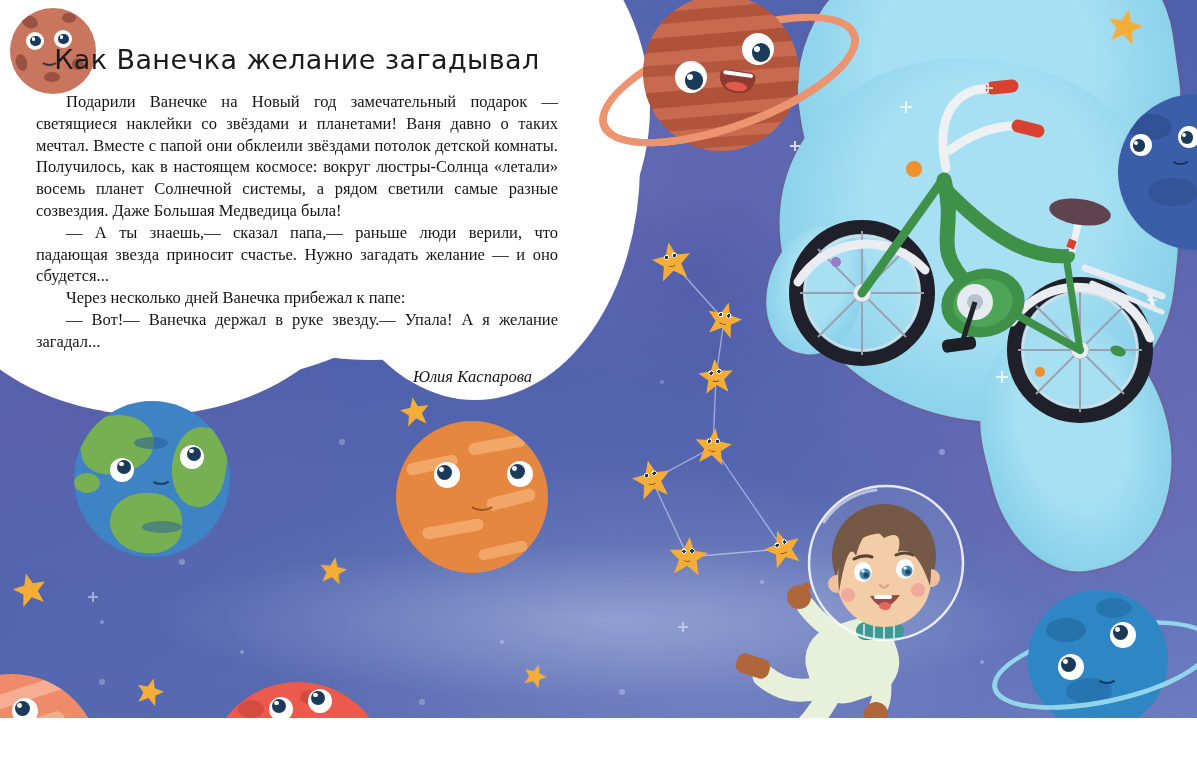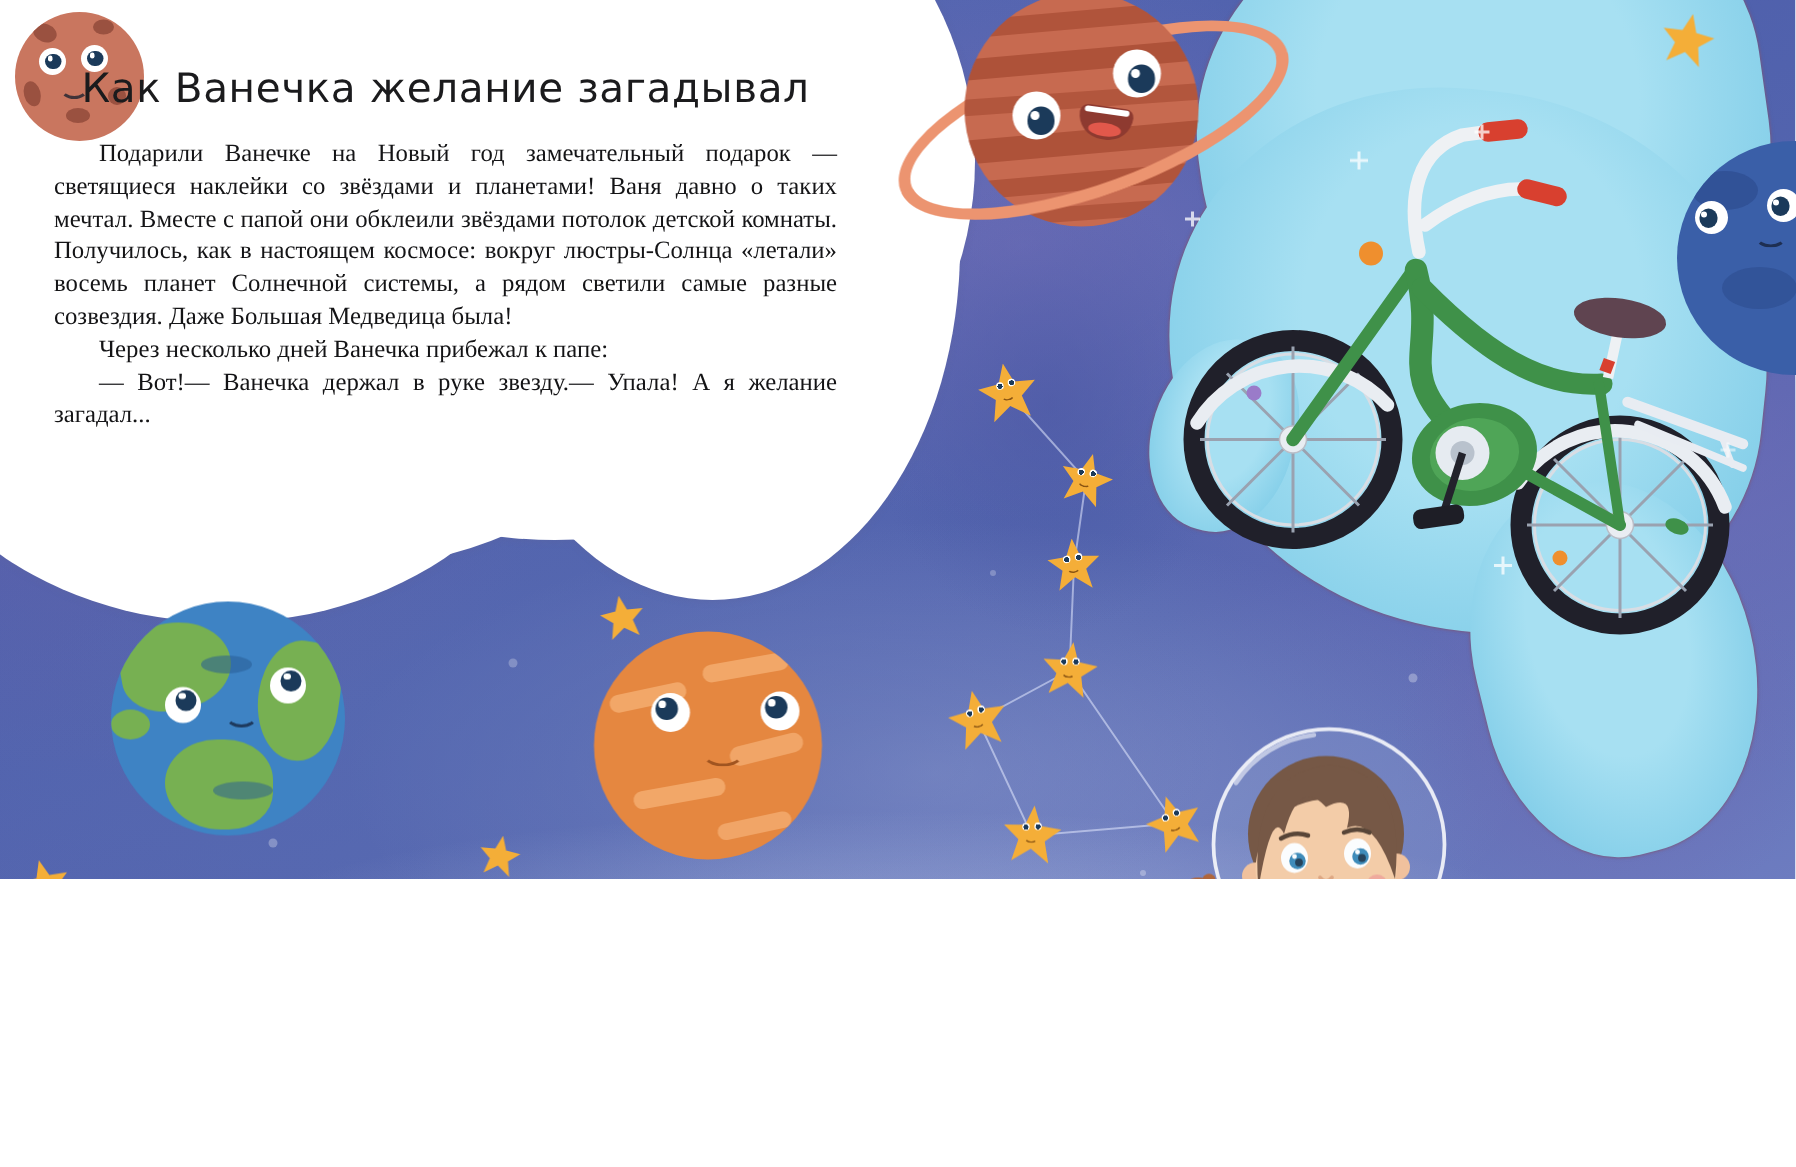--- a/index.html
+++ b/index.html
@@ -1,16 +1,16 @@
 <!DOCTYPE html>
 <html><head>
 <meta charset="utf-8">
 <style>
   html,body{margin:0;padding:0;}
-  .page{position:relative;width:1197px;height:586px;overflow:hidden;
+  .page{position:relative;width:1197px;height:718px;overflow:hidden;
     font-family:"Liberation Serif",serif;
     background:
       radial-gradient(ellipse 420px 260px at 57% 28%, rgba(128,118,190,.55), transparent 70%),
       radial-gradient(ellipse 520px 300px at 92% 52%, rgba(118,108,184,.55), transparent 72%),
       radial-gradient(ellipse 640px 300px at 28% 82%, rgba(88,108,178,.6), transparent 75%),
       radial-gradient(ellipse 560px 240px at 52% 88%, rgba(160,172,216,.45), transparent 70%),
       radial-gradient(ellipse 400px 220px at 5% 60%, rgba(100,96,170,.5), transparent 75%),
       linear-gradient(160deg,#5b6cb5 0%,#4f60ac 38%,#5667b0 68%,#6d7cc0 100%);}
   .nebula{position:absolute;z-index:0;pointer-events:none;}
   .speckles{position:absolute;z-index:1;width:4px;height:4px;border-radius:50%;background:rgba(255,255,255,.3);}
@@ -76,22 +76,24 @@
     <div class="cl" style="left:-160px;top:-160px;width:420px;height:420px;"></div>
     <div class="cl" style="left:-60px;top:-130px;width:560px;height:510px;"></div>
     <div class="cl" style="left:90px;top:-145px;width:560px;height:505px;"></div>
     <div class="cl" style="left:-80px;top:40px;width:460px;height:375px;"></div>
     <div class="cl" style="left:310px;top:-70px;width:330px;height:470px;"></div>
   </div>
 
   <div class="textblock">
     <h1 class="title">Как Ванечка желание загадывал</h1>
     <p>Подарили Ванечке на Новый год замечательный подарок — светящиеся наклейки со звёздами и планетами! Ваня давно о таких мечтал. Вместе с папой они обклеили звёздами потолок детской комнаты. Получилось, как в настоящем космосе: вокруг люстры-Солнца «летали» восемь планет Солнечной системы, а рядом светили самые разные созвездия. Даже Большая Медведица была!</p>
+    <p>— А ты знаешь,— сказал папа,— раньше люди верили, что падающая звезда приносит счастье. Нужно загадать желание — и оно сбудется...</p>
     <p>Через несколько дней Ванечка прибежал к папе:</p>
     <p>— Вот!— Ванечка держал в руке звезду.— Упала! А я желание загадал...</p>
+    <div class="author">Юлия Каспарова</div>
   </div>
 
   <svg style="left:600px;top:230px;z-index:3;" width="230" height="360" viewBox="600 230 230 360">
     <polyline points="672,262 724,320 716,377 713,447 652,480 688,557 783,549 713,447" fill="none" stroke="#e3e9ff" stroke-opacity=".55" stroke-width="1.3"></polyline>
   </svg>
 
   <div class="ring" style="left:592px;top:30px;width:258px;height:84px;border-width:8px;border-color:#ec9470;transform:rotate(-20deg);z-index:3;"></div>
   <div class="ring" style="left:990px;top:626px;width:216px;height:68px;border-width:5px;border-color:#92d4ea;transform:rotate(-12deg);z-index:3;"></div>
 
   <div class="planet" style="left:10px;top:8px;width:86px;height:86px;background:#c9765f;">

